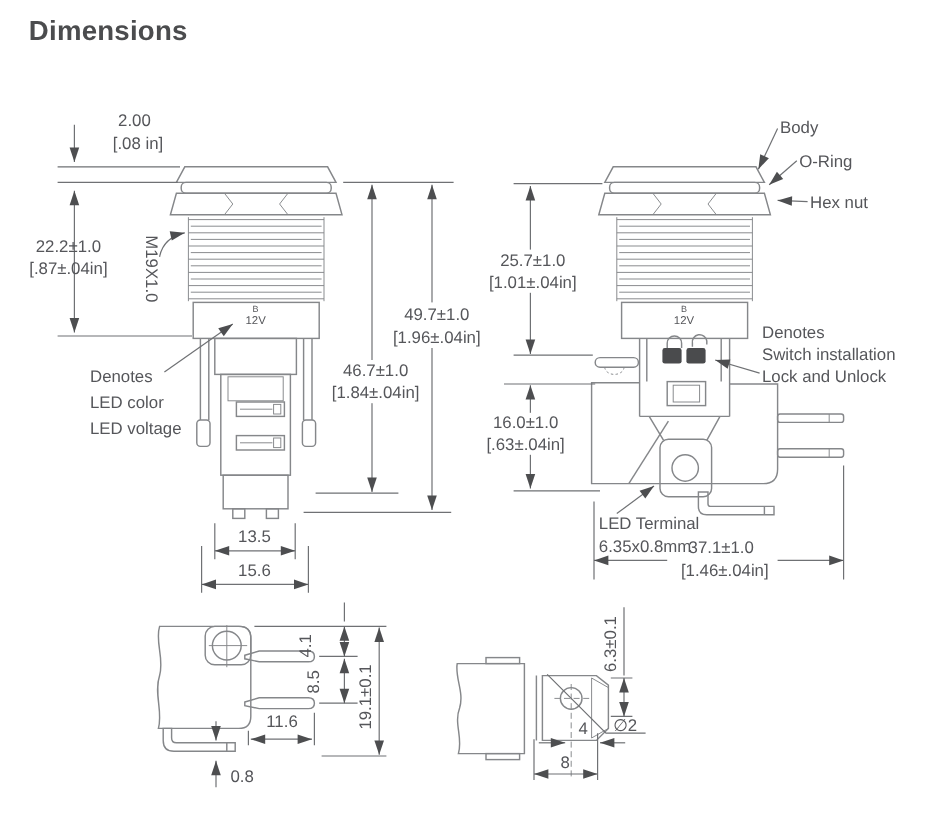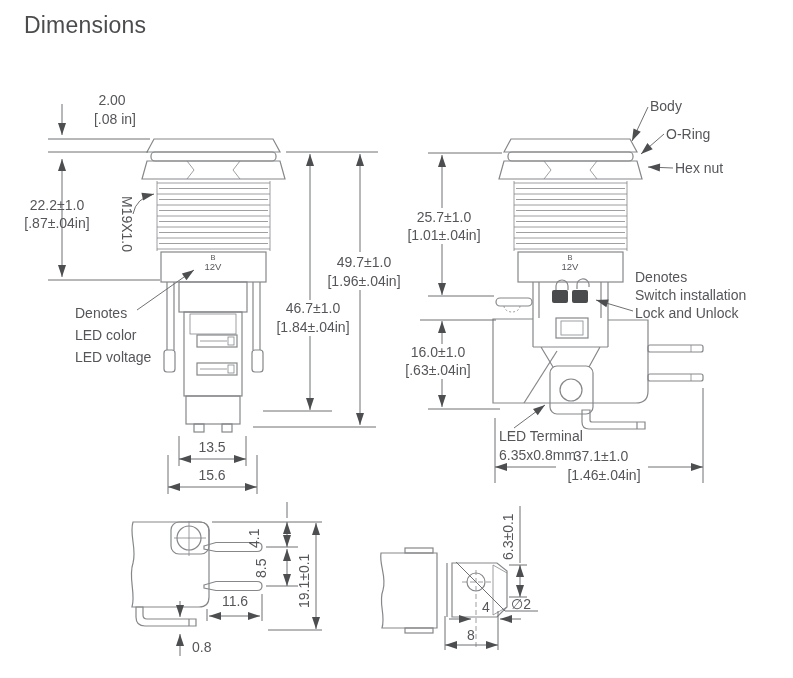--- a/index.html
+++ b/index.html
@@ -1,17 +1,17 @@
 <!DOCTYPE html>
 <html><head>
 <meta charset="utf-8">
 <style>
   html,body{margin:0;padding:0;background:#ffffff;}
   body{width:793px;height:678px;position:relative;font-family:"Liberation Sans",sans-serif;}
-  #page-title{position:absolute;left:24px;top:12px;font-size:23px;font-weight:normal;color:#4b4c4e;letter-spacing:0.2px;}
+  #page-title{position:absolute;left:24px;top:12px;font-size:23px;font-weight:bold;color:#4b4c4e;letter-spacing:0.2px;}
   svg{position:absolute;left:0;top:0;}
   svg text{font-family:"Liberation Sans",sans-serif;fill:#55565a;font-size:14px;}
   svg text.xs{font-size:7.5px;}
   svg text.s{font-size:9.5px;}
   .dev{stroke:#85878a;stroke-width:1.2;fill:none;}
   .devthin{stroke:#85878a;stroke-width:0.8;fill:none;}
   .dim{stroke:#6f7174;stroke-width:1;fill:none;}
   .lead{stroke:#6f7174;stroke-width:1;fill:none;}
   .whitebg{fill:#ffffff;stroke:none;}
   .lockfill{fill:#4a4b4d;stroke:none;}

